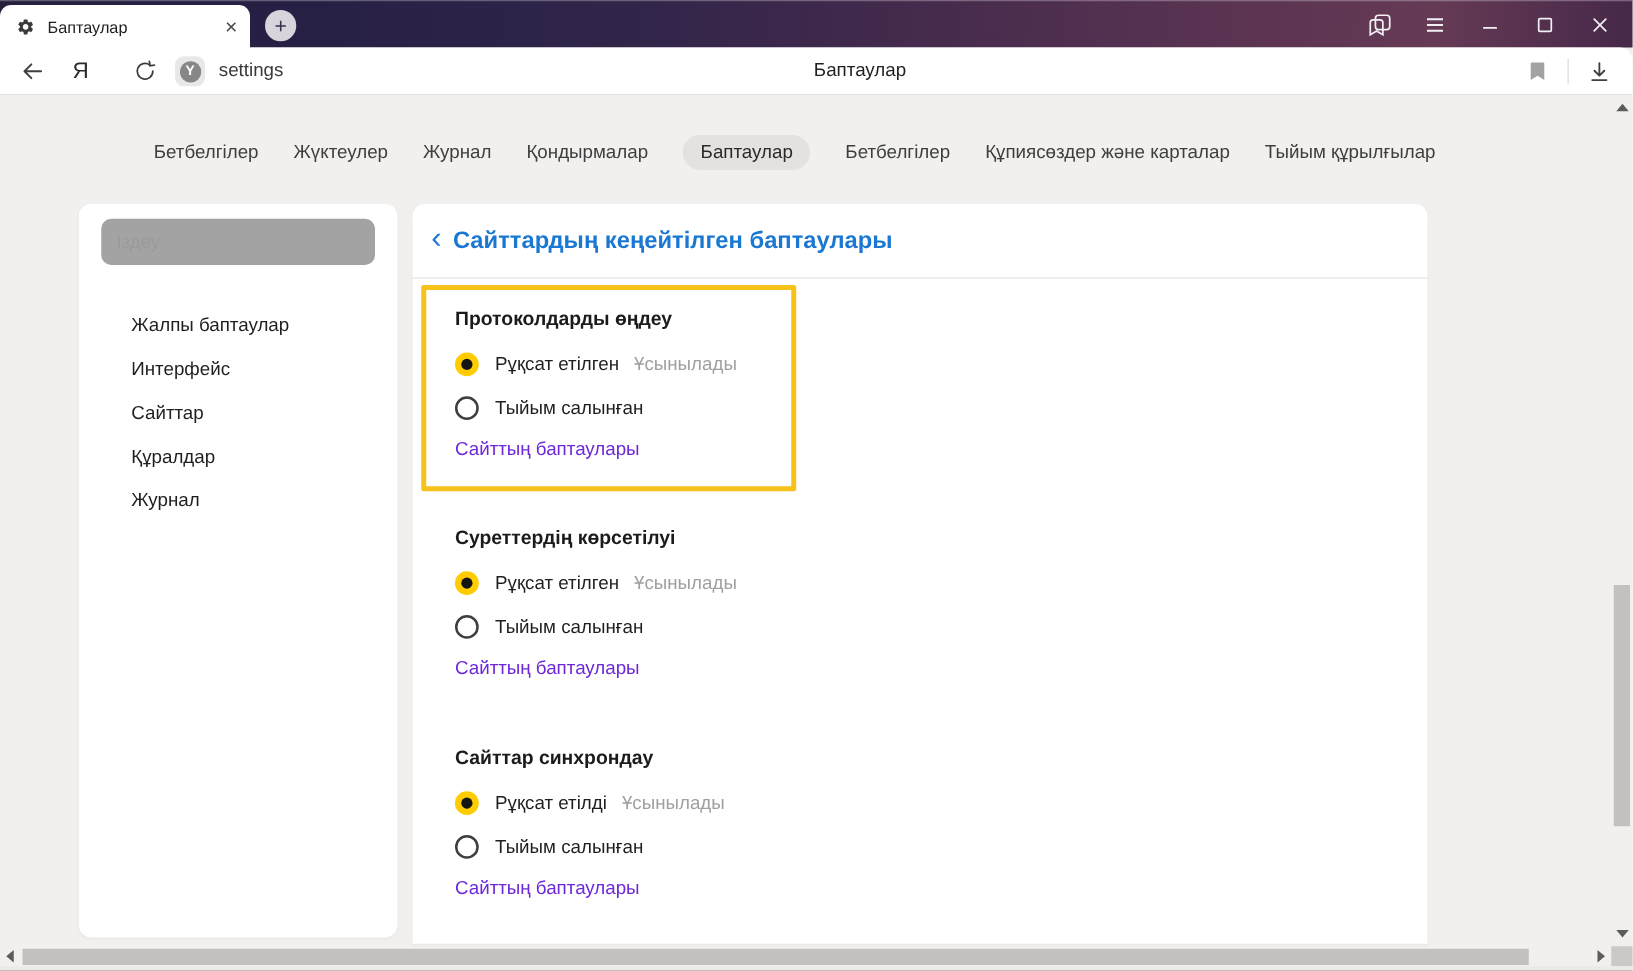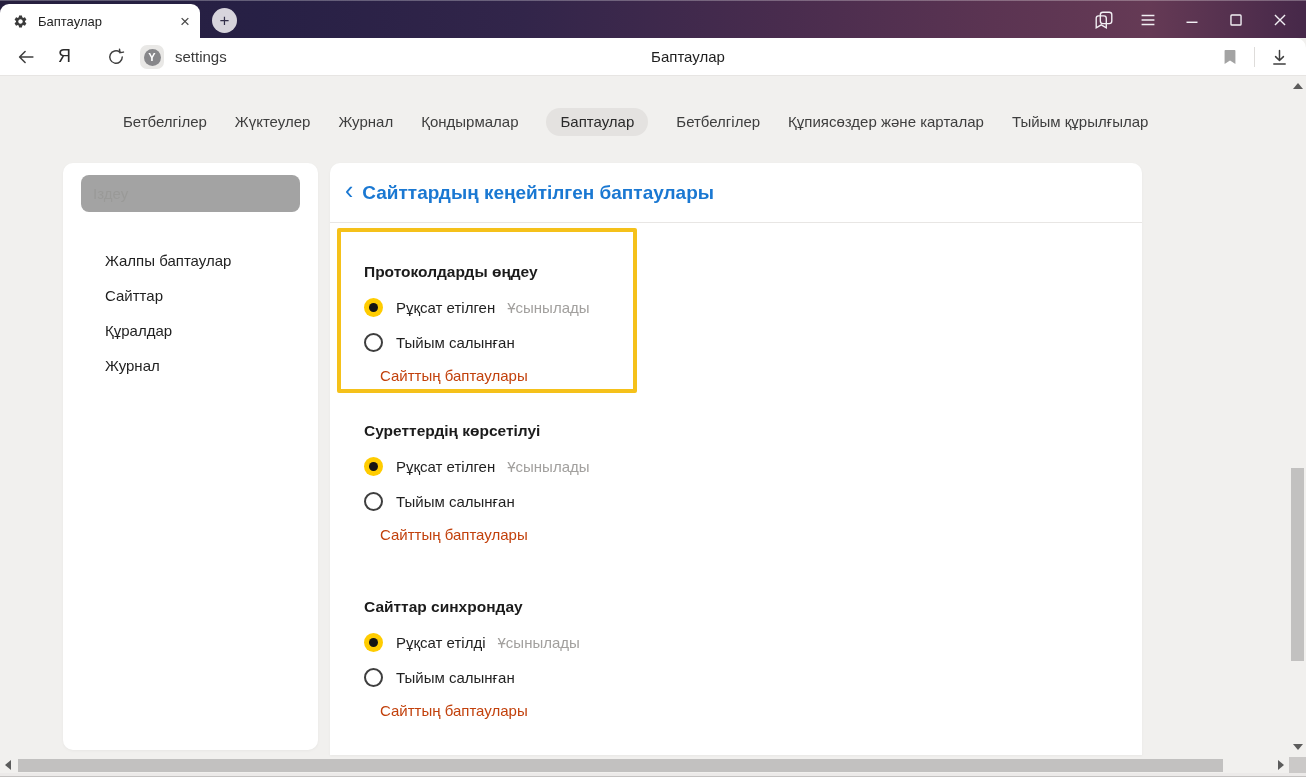--- a/index.html
+++ b/index.html
@@ -61,21 +61,21 @@
     border:4px solid #f5c11a; border-radius:2px; pointer-events:none; }
 
   .settings-section { position:absolute; left:34px; width:560px; height:130px; }
   .sec-title { position:absolute; left:0; top:0; font-size:15.5px; font-weight:700; color:#1b1b1b; white-space:nowrap; }
   .opt-row { position:absolute; left:0; height:22px; display:flex; align-items:center; }
   .radio { width:19px; height:19px; border-radius:50%; border:2px solid #3e3e3e; background:#fff; flex:none; }
   .radio.selected { border:none; background:#ffcc00; display:flex; align-items:center; justify-content:center; }
   .radio.selected .dot { width:9px; height:9px; border-radius:50%; background:#141414; }
   .opt-label { font-size:15px; color:#1f1f1f; margin-left:13px; white-space:nowrap; }
   .opt-badge { font-size:15px; color:#a2a09e; margin-left:12px; white-space:nowrap; }
-  .site-link { position:absolute; left:0; font-size:15px; color:#c2410c; text-decoration:none; white-space:nowrap;margin-left:16px; }
+  .site-link { position:absolute; left:0; font-size:15px; color:#6d28d9; text-decoration:none; white-space:nowrap; }
 
   
   .vscroll { position:absolute; right:0; top:76px; width:17px; height:681px; background:#f1f0ee; }
   .vthumb { position:absolute; left:2px; top:392px; width:13px; height:193px; background:#c2c1c0; }
   .arrow { width:0; height:0; position:absolute; }
   .arr-up { left:4px; top:7px; border-left:5px solid transparent; border-right:5px solid transparent; border-bottom:6px solid #5c5c5c; }
   .arr-down { left:4px; bottom:7px; border-left:5px solid transparent; border-right:5px solid transparent; border-top:6px solid #5c5c5c; }
   .hscroll { position:absolute; left:0; top:757px; width:1289px; height:16px; background:#f1f0ee; }
   .hthumb { position:absolute; left:18px; top:2px; width:1205px; height:13px; background:#c2c1c0; }
   .arr-left { left:5px; top:3px; border-top:5px solid transparent; border-bottom:5px solid transparent; border-right:6px solid #5c5c5c; }
@@ -164,36 +164,37 @@
     <div class="nav-item selected">Баптаулар</div>
     <div class="nav-item">Бетбелгілер</div>
     <div class="nav-item">Құпиясөздер және карталар</div>
     <div class="nav-item">Тыйым құрылғылар</div>
   </div>
 
   <div class="sidebar-card">
     <input class="search-input" type="text" placeholder="Іздеу" style="">
     <div class="side-list">
       <div class="side-item">Жалпы баптаулар</div>
+      <div class="side-item">Интерфейс</div>
       <div class="side-item">Сайттар</div>
       <div class="side-item">Құралдар</div>
       <div class="side-item">Журнал</div>
     </div>
   </div>
 
   <div class="main-card">
     <div class="main-header">
       <span class="back-chevron">‹</span>
       <span class="header-text">Сайттардың кеңейтілген баптаулары</span>
     </div>
     <div class="header-divider"></div>
 
     <div class="highlight-box"></div>
 
-    <div class="settings-section" style="top:100px">
+    <div class="settings-section" style="top:84px">
       <div class="sec-title">Протоколдарды өңдеу</div>
       <div class="opt-row" style="top:33px">
         <span class="radio selected">
             <span class="dot"></span>
           </span>
         <span class="opt-label">Рұқсат етілген</span>
         <span class="opt-badge">Ұсынылады</span>
       </div>
       <div class="opt-row" style="top:68px">
         <span class="radio"></span>

